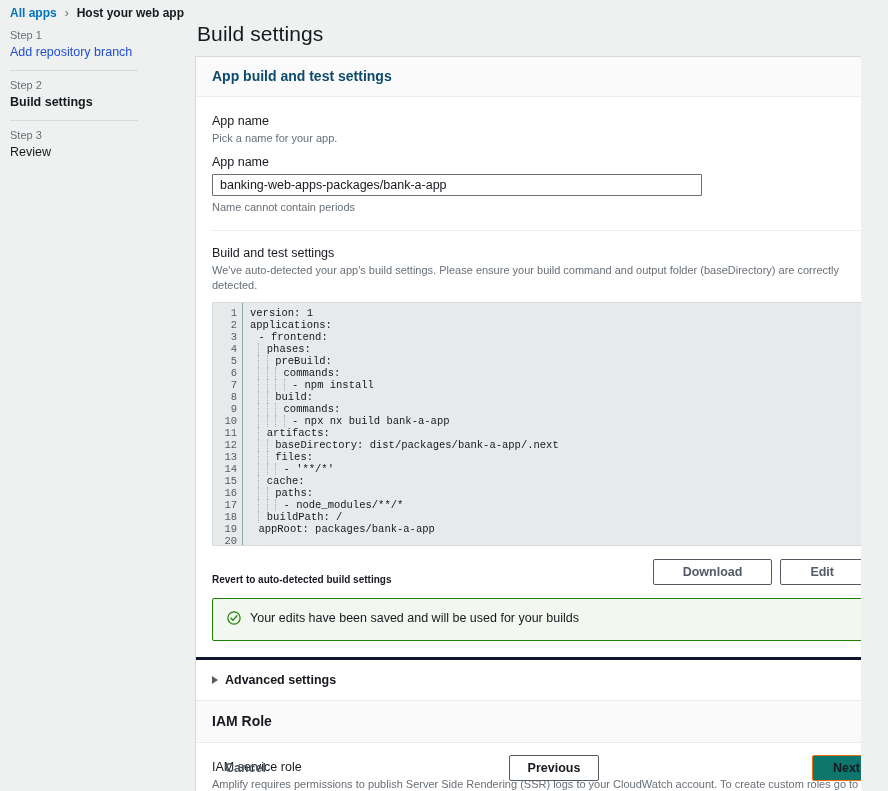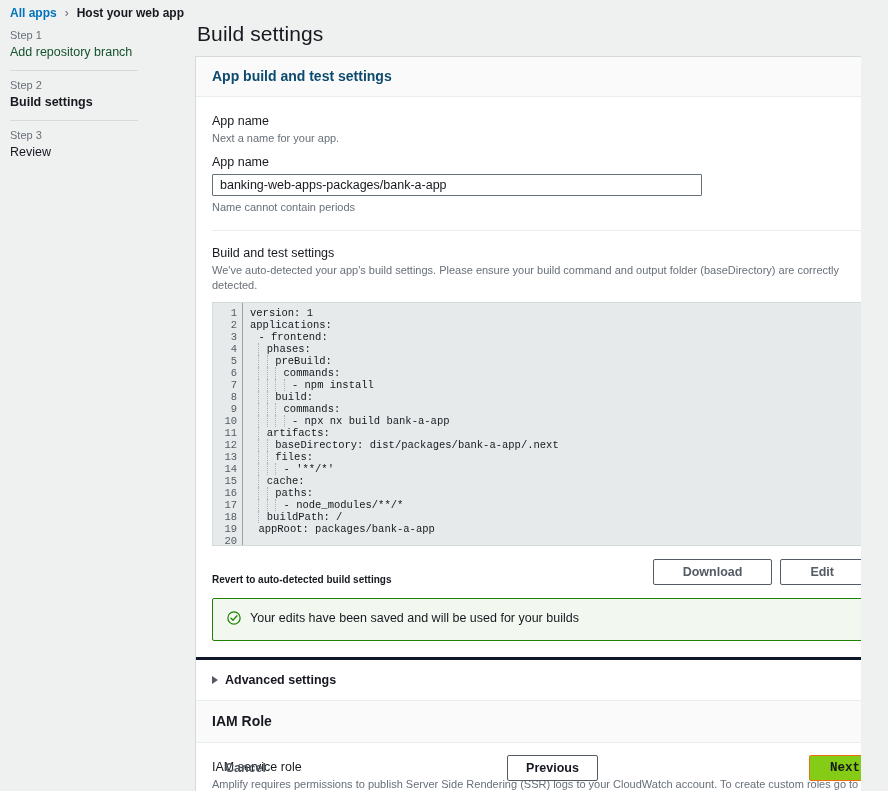--- a/index.html
+++ b/index.html
@@ -22,21 +22,21 @@
   .bc-link { color: #0073bb; font-weight: 700; cursor: pointer; }
   .bc-sep { color: #687078; font-size: 12px; font-weight: 400; }
   .bc-current { color: #16191f; font-weight: 700; }
 
   
   .wizard { position: absolute; left: 10px; top: 28px; width: 128px; }
   .wz-step { padding: 0 0 9px 0; }
   .wz-step + .wz-step { border-top: 1px solid #d5dbdb; padding-top: 7px; }
   .wz-num { font-size: 11px; color: #687078; line-height: 15px; }
   .wz-label { font-size: 12.5px; line-height: 17px; margin-top: 1px; }
-  .wz-label.link { color: #14532d; cursor: pointer; }
+  .wz-label.link { color: #1d4ed8; cursor: pointer; }
   .wz-label.active { color: #16191f; font-weight: 700; }
   .wz-label.todo { color: #16191f; font-weight: 400; }
 
   
   .main { position: absolute; left: 195px; top: 22px; width: 686px; }
   .page-title { font-size: 21px; font-weight: 400; letter-spacing: .1px; color: #16191f; margin: 0 0 10px 2px; }
 
   .card {
     background: #ffffff;
     border: 1px solid #d5dbdb;
@@ -121,21 +121,21 @@
   .btn-group { display: flex; gap: 8px; }
   .btn {
     font-family: "Liberation Sans", sans-serif;
     font-size: 12.5px; font-weight: 700;
     padding: 4px 29px;
     border-radius: 2px;
     cursor: pointer;
     line-height: 16px;
   }
   .btn-normal { background: #fff; border: 1px solid #545b64; color: #545b64; }
-  .btn-primary { background: #84cc16; border: 1px solid #ec7211; color: #16191f; font-family: Liberation Mono, monospace; }
+  .btn-primary { background: #0f766e; border: 1px solid #ec7211; color: #16191f; }
   .btn-link { background: transparent; border: 1px solid transparent; color: #545b64; }
 
   
   .alert {
     margin-top: 13px;
     background: #f2f8f0;
     border: 1px solid #1d8102;
     border-radius: 2px;
     padding: 11px 14px;
     display: flex; align-items: flex-start; gap: 9px;
@@ -208,21 +208,21 @@
     <div class="card">
 
       <div class="card-header">
         <h2>App build and test settings</h2>
       </div>
 
       <div class="card-body">
 
         <div>
           <div class="field-title">App name</div>
-          <div class="field-desc">Next a name for your app.</div>
+          <div class="field-desc">Pick a name for your app.</div>
           <div class="field-label">App name</div>
           <input class="text-input" type="text" value="banking-web-apps-packages/bank-a-app" style="">
           <div class="field-hint">Name cannot contain periods</div>
         </div>
 
         <hr class="divider">
 
         <div>
           <div class="field-title" style="font-weight:400">Build and test settings</div>
           <div class="field-desc">We've auto-detected your app's build settings. Please ensure your build command and output folder (baseDirectory) are correctly detected.</div>

